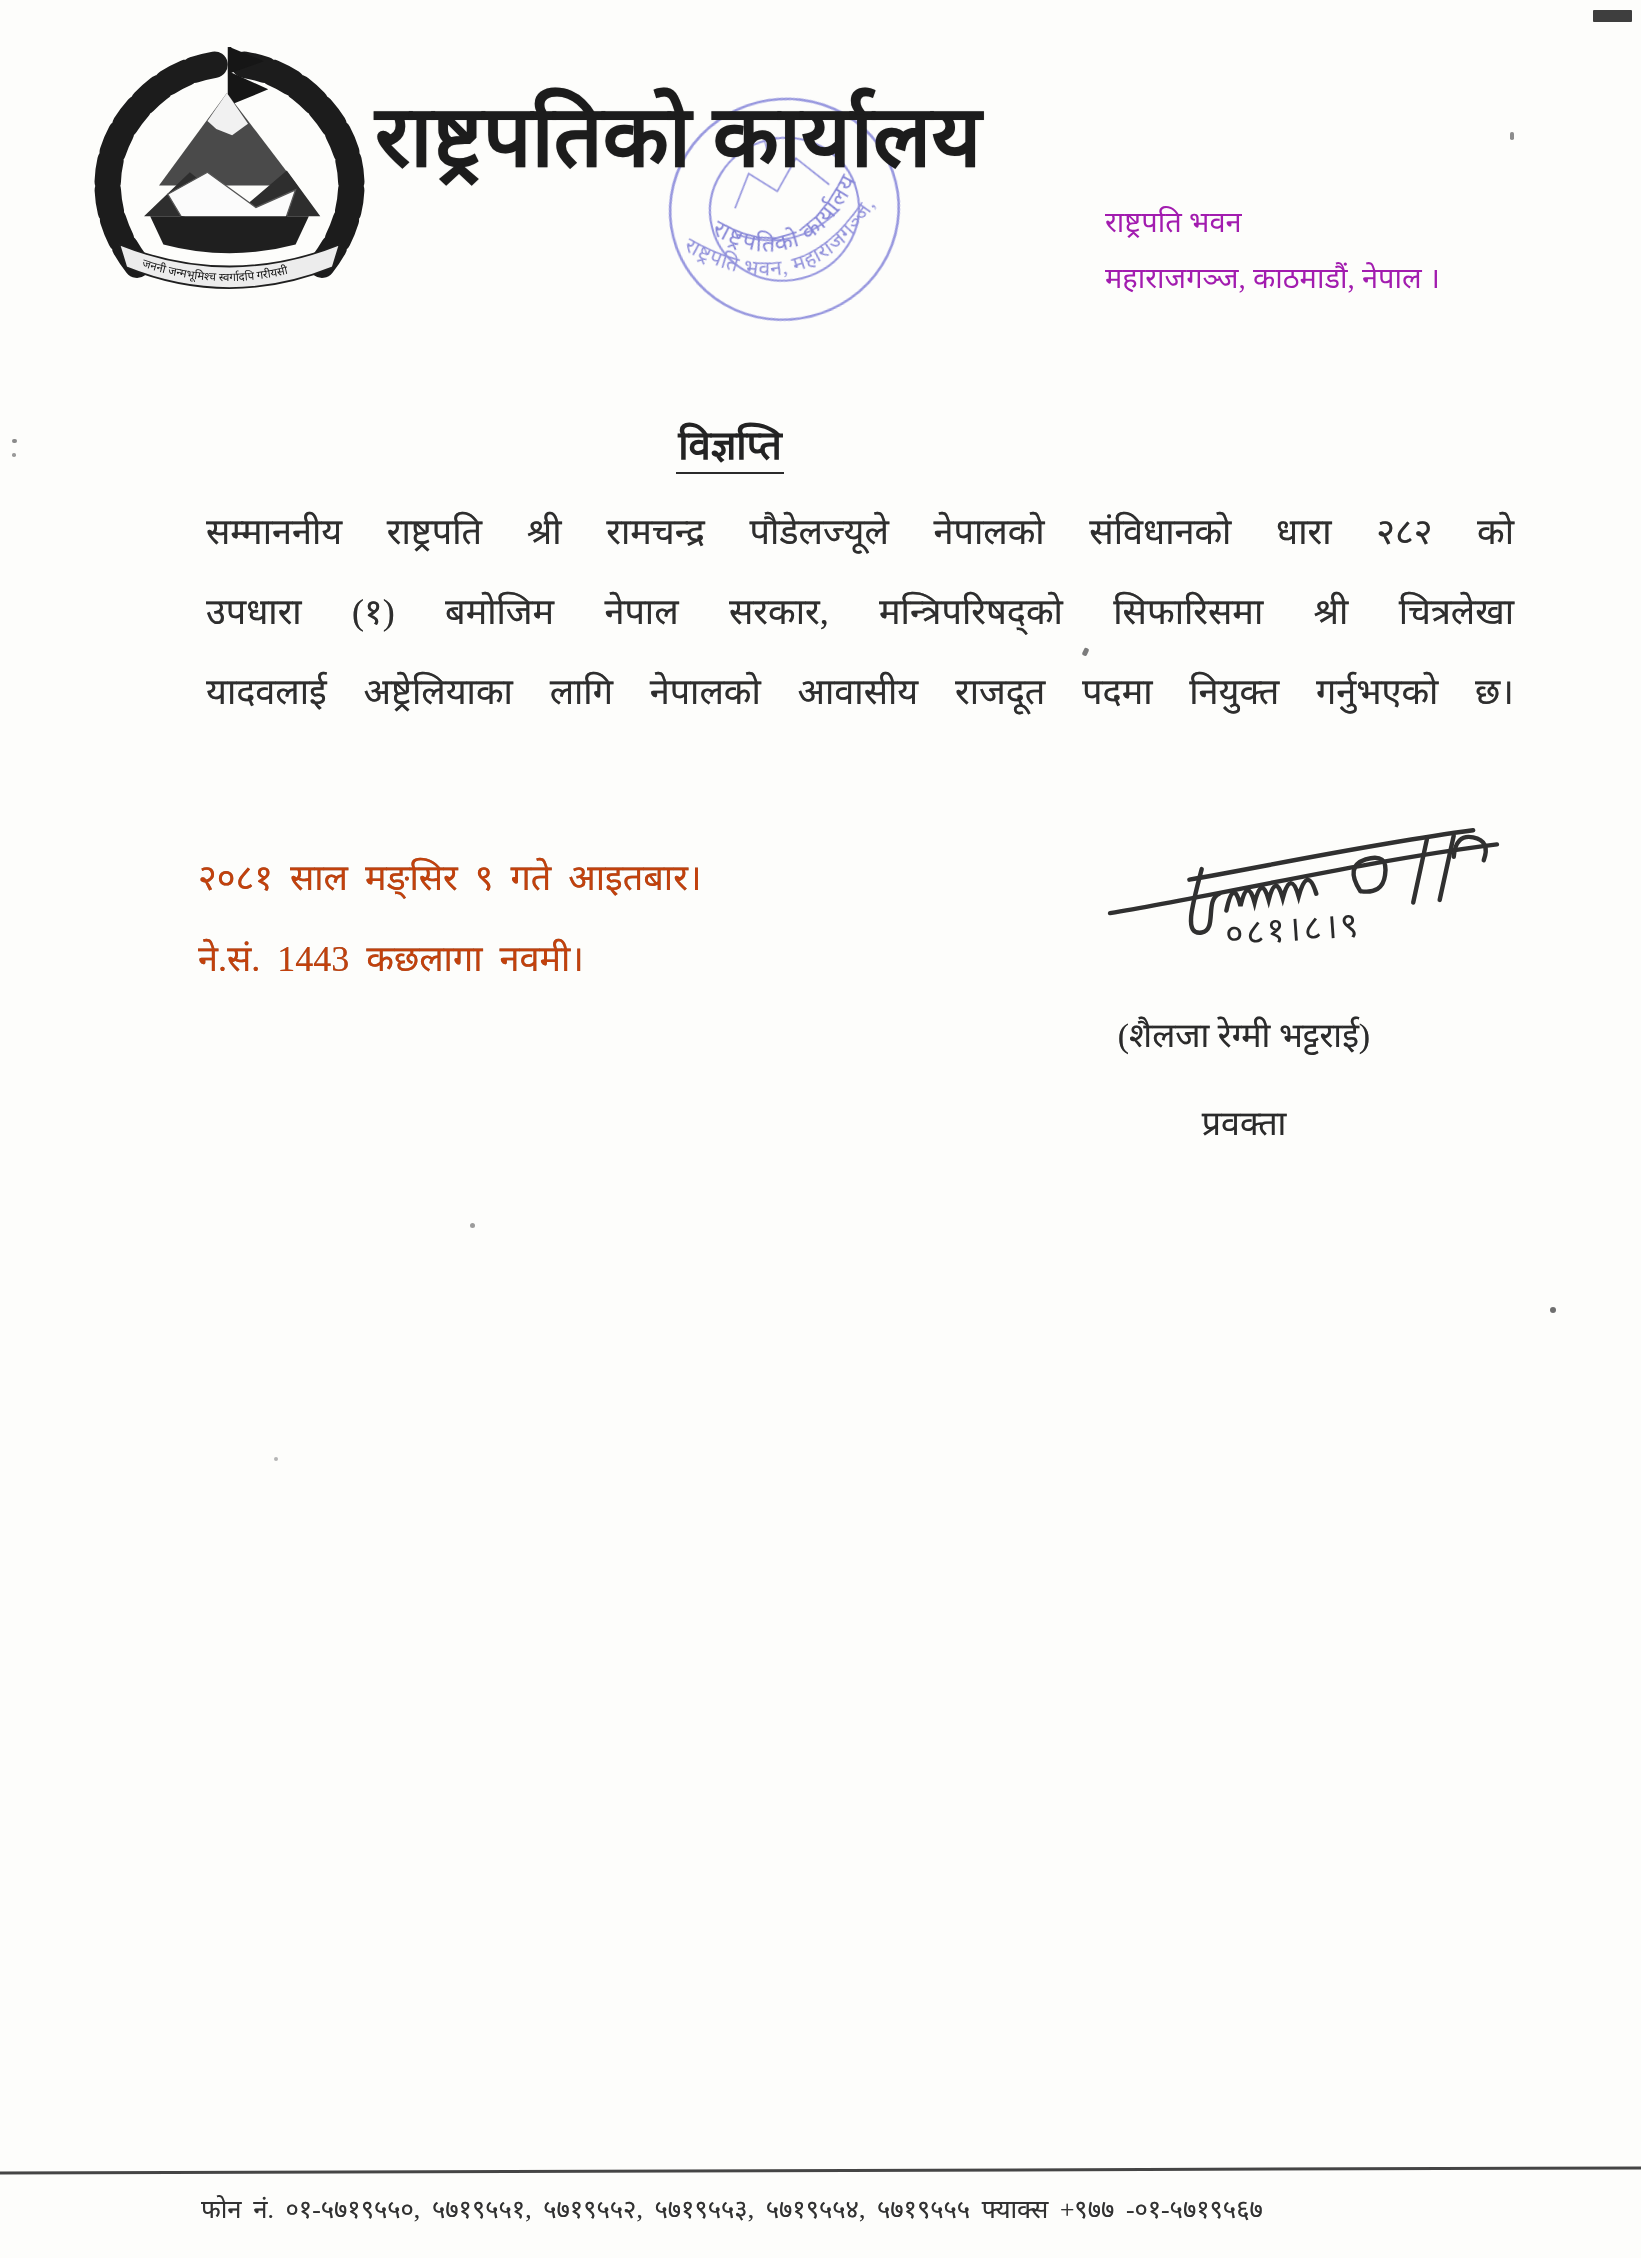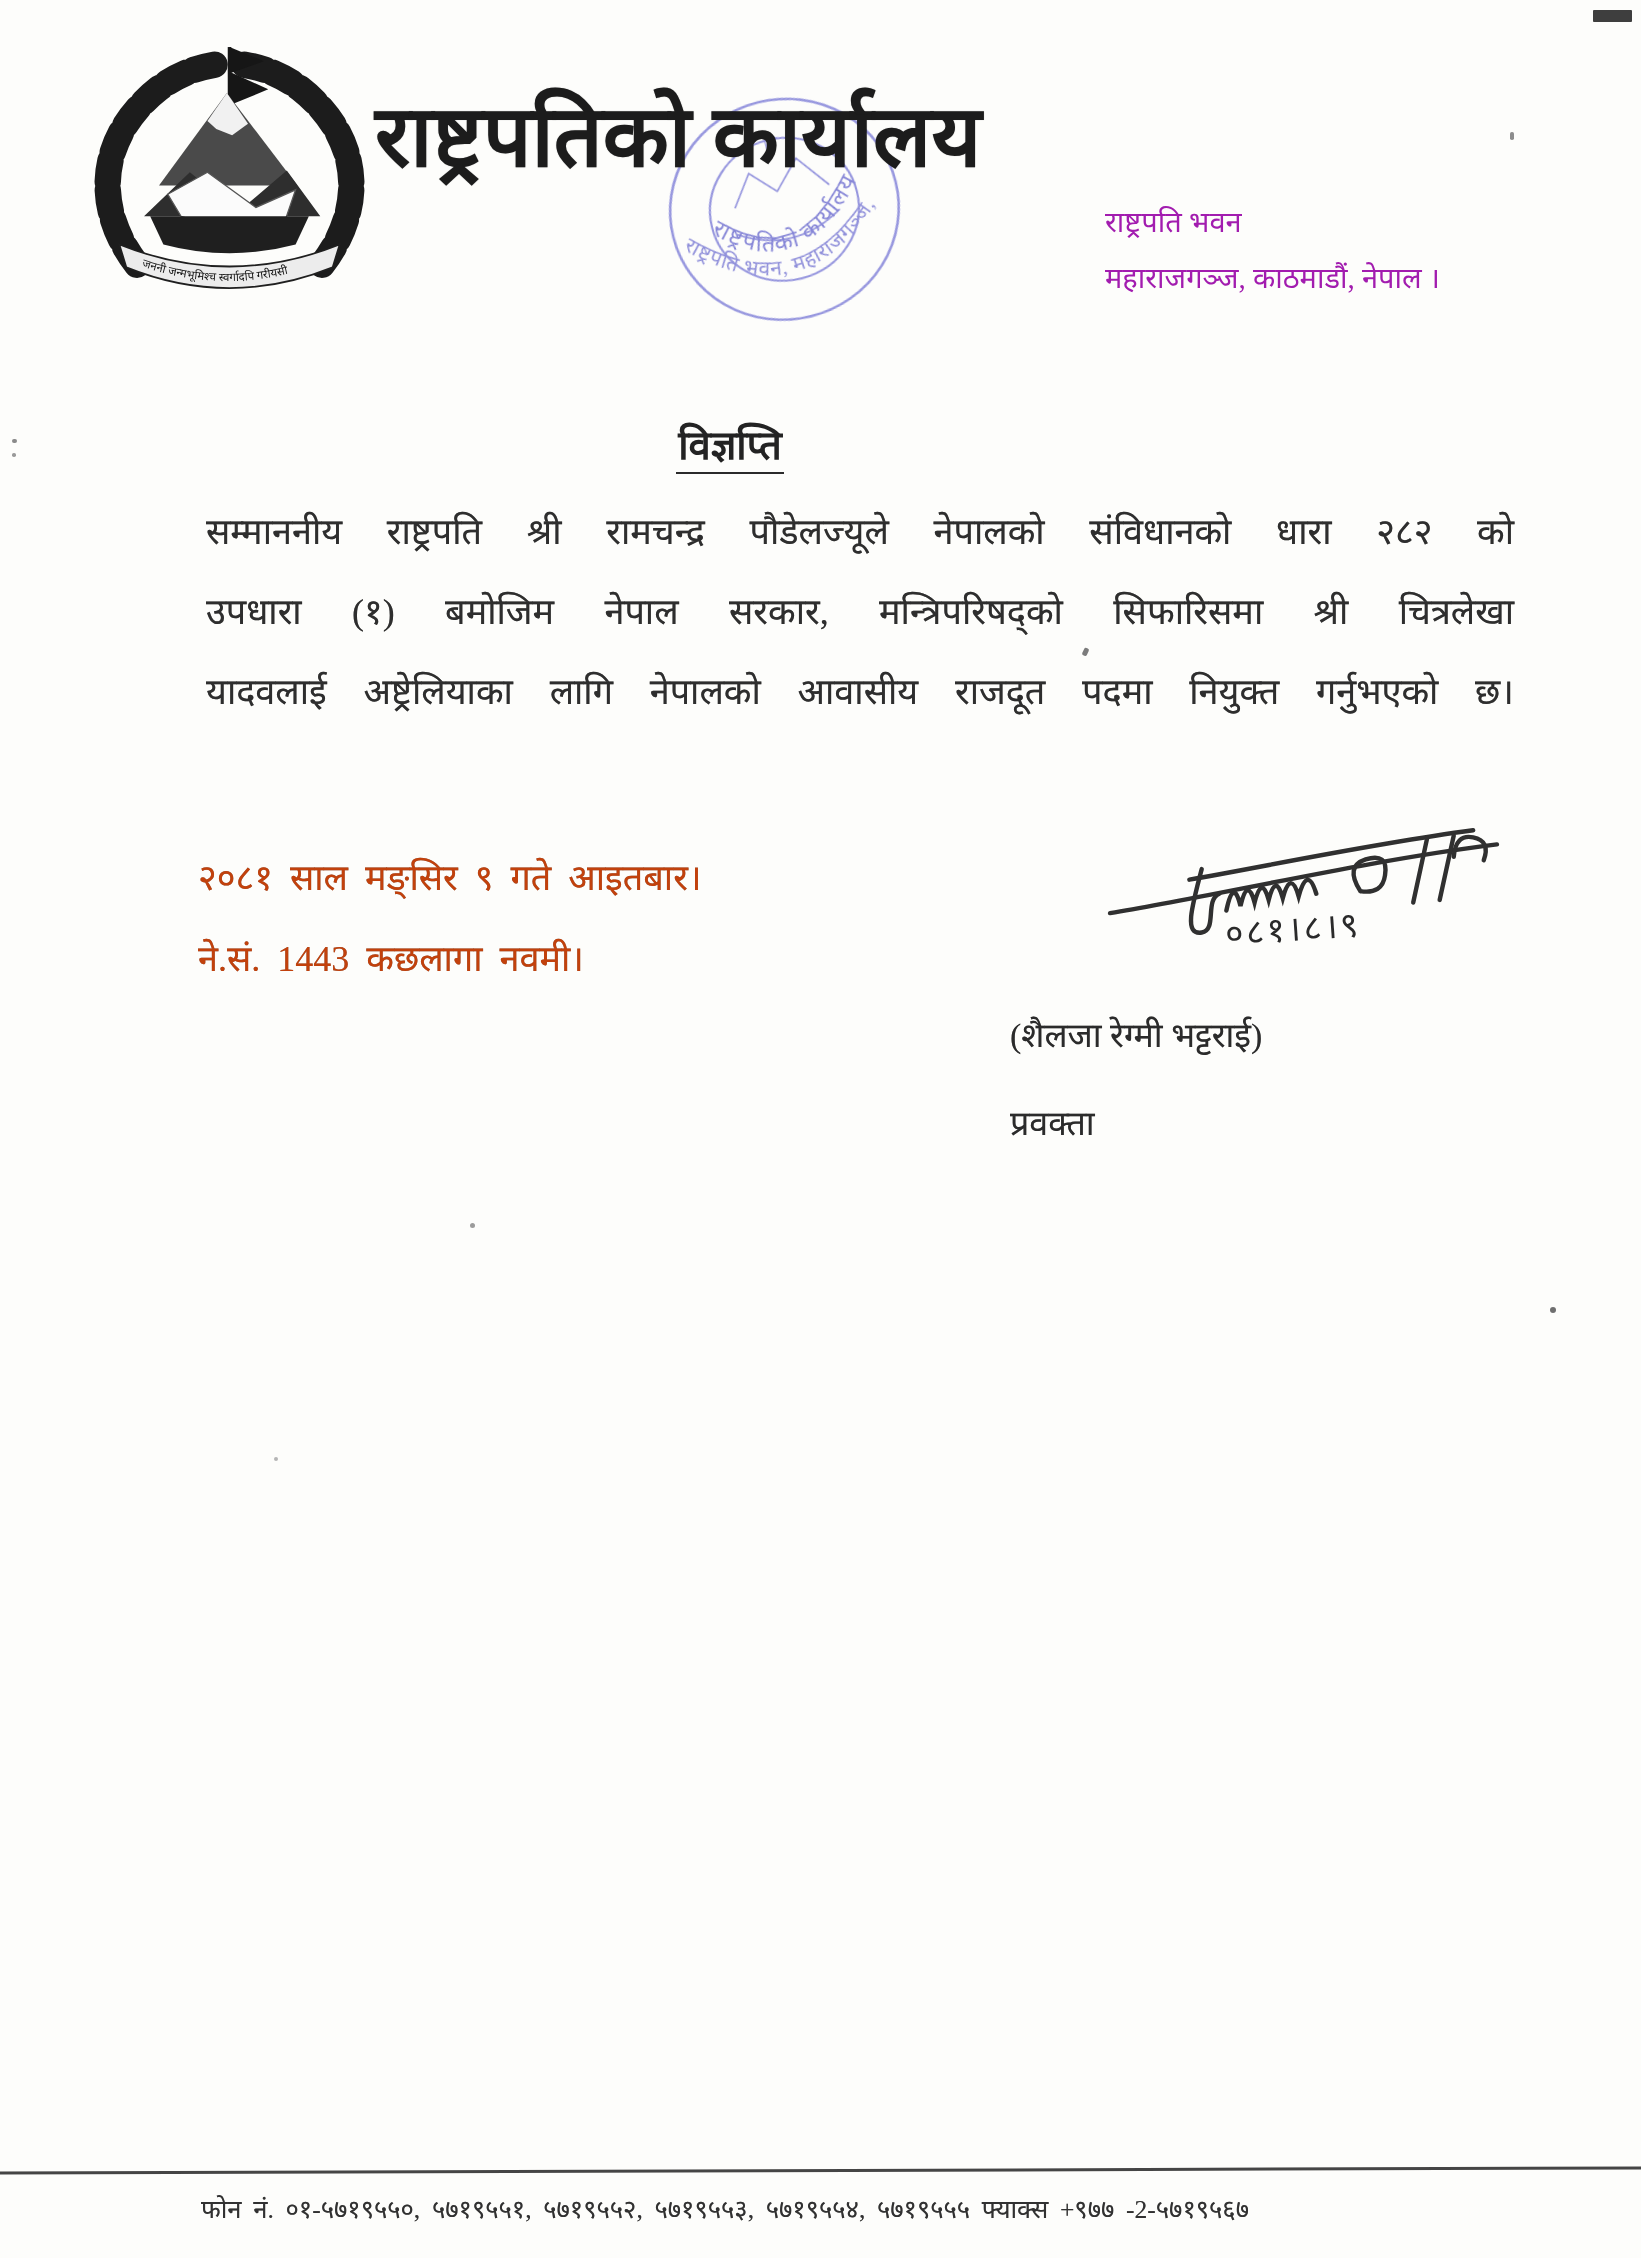--- a/index.html
+++ b/index.html
@@ -31,21 +31,21 @@
   .body-par{position:absolute;left:198px;top:506px;width:1308px;font-size:36px;color:#2e2e2e;margin-left:8px;}
   .body-par .line{height:80px;text-align:justify;text-align-last:justify;word-spacing:2.6px;
     text-shadow:0 0 0.5px rgba(30,30,30,.5);}
   .dates{position:absolute;left:198px;top:838px;font-size:36px;line-height:81px;
     word-spacing:8px;color:#c2410c;text-shadow:0 0 0.5px rgba(30,30,30,.5);}
 
   
   .sig-svg{position:absolute;left:1103px;top:825px;width:401px;height:119px;}
   .sig-date{position:absolute;left:1225px;top:904px;font-size:35px;color:#2a2a2a;
     font-family:"DejaVu Sans",sans-serif;transform:rotate(-4deg);letter-spacing:2.6px;}
-  .signer{position:absolute;left:1010px;top:992px;width:468px;
+  .signer{position:absolute;left:1010px;top:992px;width:468px;text-align:center;
     font-size:34px;line-height:88px;color:#2b2b2b;text-shadow:0 0 0.5px rgba(30,30,30,.45);}
 
   
   .footer-line{position:absolute;left:0;top:2169px;width:1642px;height:2.6px;background:#454545;
     transform:rotate(-.18deg);}
   .footer-text{position:absolute;left:201px;top:2191px;font-size:25.6px;word-spacing:5.3px;
     color:#313131;text-shadow:0 0 0.4px rgba(30,30,30,.4);}
 </style>
 </head>
 <body>
@@ -134,21 +134,21 @@
     </g>
   </svg>
   <div class="sig-date">०८१।८।९</div>
 
   <div class="signer">
     <div>(शैलजा रेग्मी भट्टराई)</div>
     <div>प्रवक्ता</div>
   </div>
 
   <div class="footer-line"></div>
-  <div class="footer-text">फोन नं. ०१-५७१९५५०, ५७१९५५१, ५७१९५५२, ५७१९५५३, ५७१९५५४, ५७१९५५५ फ्याक्स +९७७ -2-५७१९५६७</div>
+  <div class="footer-text">फोन नं. ०१-५७१९५५०, ५७१९५५१, ५७१९५५२, ५७१९५५३, ५७१९५५४, ५७१९५५५ फ्याक्स +९७७ -०१-५७१९५६७</div>
 
   <div class="speck" style="left:12.4px;top:439px;width:4.4px;height:4.4px;background:#8a8a8a"></div>
   <div class="speck" style="left:12.4px;top:453px;width:3.5px;height:3.5px;background:#9a9a9a"></div>
   <div class="speck" style="left:1510px;top:132px;width:4.4px;height:8px;background:#8d8d8d;border-radius:1.8px"></div>
   <div class="speck" style="left:1083px;top:648px;width:5.3px;height:8px;background:#7c7c7c;border-radius:1.8px;transform:rotate(25deg)"></div>
   <div class="speck" style="left:470px;top:1223px;width:5.3px;height:5.3px;background:#9b9b9b"></div>
   <div class="speck" style="left:1550px;top:1307px;width:6.2px;height:6.2px;background:#6f6f6f"></div>
   <div class="speck" style="left:274px;top:1457px;width:4.4px;height:4.4px;background:#b5b5b5"></div>
 </div>
 

